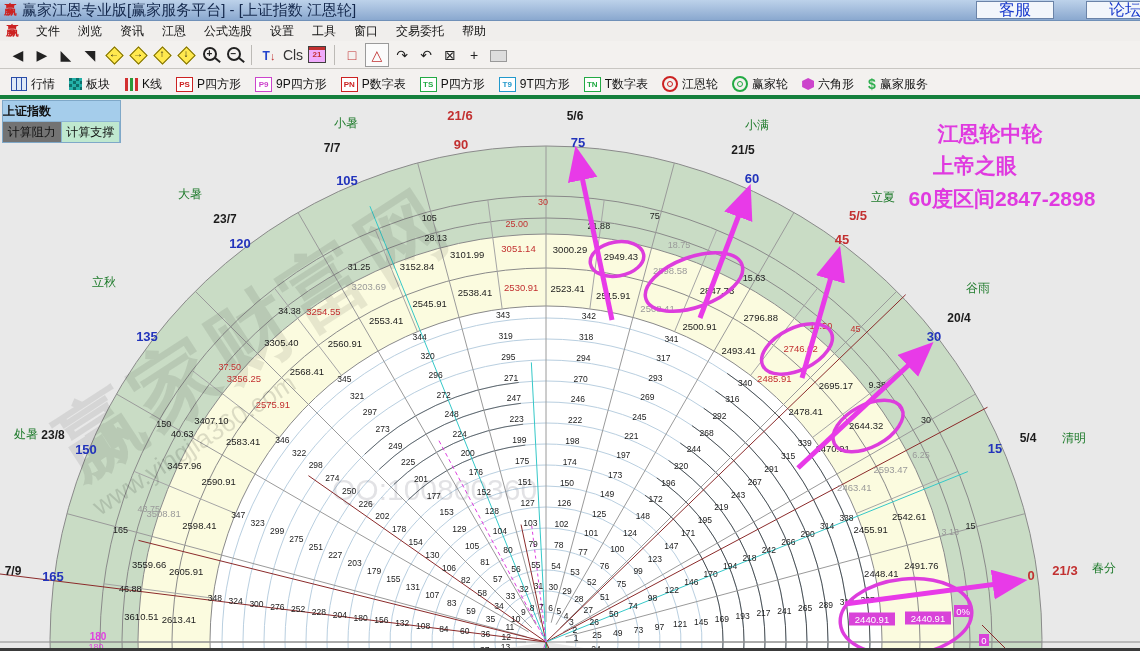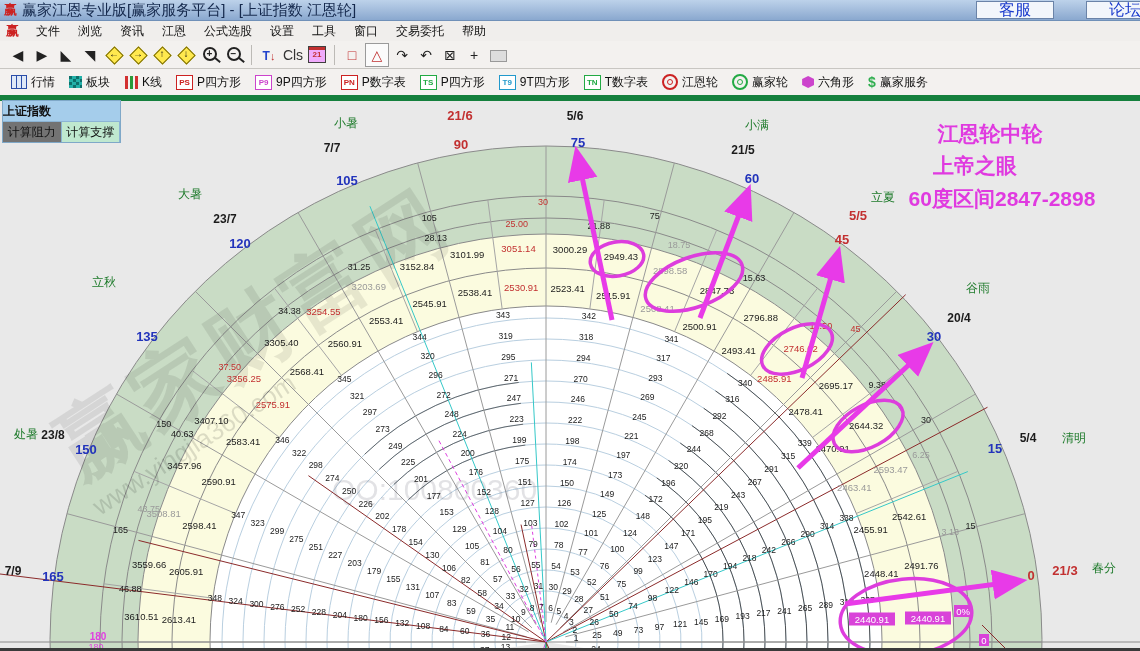--- a/index.html
+++ b/index.html
@@ -30,21 +30,21 @@
   .dmd b{position:absolute;left:0;top:2px;width:19px;text-align:center;font-size:10px;color:#111;font-weight:normal}
   .zm{width:19px;height:18px;position:relative;display:inline-block}
   .zm i{position:absolute;left:2px;top:1px;width:10px;height:10px;border:2px solid #222;border-radius:50%;font-style:normal;font-size:10px;line-height:9px;text-align:center;font-weight:bold;color:#222}
   .zm u{position:absolute;left:13px;top:13px;width:7px;height:2px;background:#222;transform:rotate(40deg);text-decoration:none}
   .ts b{color:#2244cc;font-size:12px}.ts s{color:#c03030;text-decoration:none;font-size:11px}
   .cal{width:16px;height:15px;border:1px solid #404040;background:#f0abfc;position:relative}
   .cal em{position:absolute;left:0;top:0;right:0;height:3px;background:#c23030;font-style:normal}
   .cal b{position:absolute;left:0;top:3px;right:0;text-align:center;font-size:8px;color:#c23030}
   .proj{width:15px;height:10px;border:1px solid #999;background:#ddd;margin-top:2px}
   
-  #toolbar2{top:69px;height:26px;background:#f3f1ef;display:flex;align-items:center;border-bottom:6px solid #15803d;padding-left:4px}
+  #toolbar2{top:69px;height:26px;background:#f3f1ef;display:flex;align-items:flex-end;border-bottom:4px solid #15803d;padding-left:4px}
   .t2i{display:flex;align-items:center;gap:4px;padding:0 7px;height:22px;font-size:12px;color:#111;white-space:nowrap}
   .badge{width:15px;height:13px;border:1px solid var(--c);color:var(--c);font-size:8px;font-weight:bold;display:flex;align-items:center;justify-content:center;background:#fff}
   .rings{width:12px;height:12px;border-radius:50%;border:2px solid var(--c);display:flex;align-items:center;justify-content:center}
   .rings i{width:4px;height:4px;border-radius:50%;border:1.5px solid var(--c)}
   .hex{width:12px;height:12px;background:var(--c);clip-path:polygon(50% 0,100% 25%,100% 75%,50% 100%,0 75%,0 25%)}
   .dollar{color:#2fae4f;font-weight:bold;font-size:14px}
   .gridb{width:14px;height:12px;border:1px solid #2a4da8;background:repeating-linear-gradient(to right,#dfe9f7 0 4px,#2a4da8 4px 5px)}
   .blocks{width:13px;height:12px;background:repeating-conic-gradient(#23b0a8 0% 25%,#0e6f6a 25% 50%);background-size:7px 6px}
   .cand{width:14px;height:13px;background:linear-gradient(90deg,transparent 0 1px,#d23030 1px 4px,transparent 4px 6px,#2a9a3a 6px 9px,transparent 9px 11px,#d23030 11px 14px)}
   

